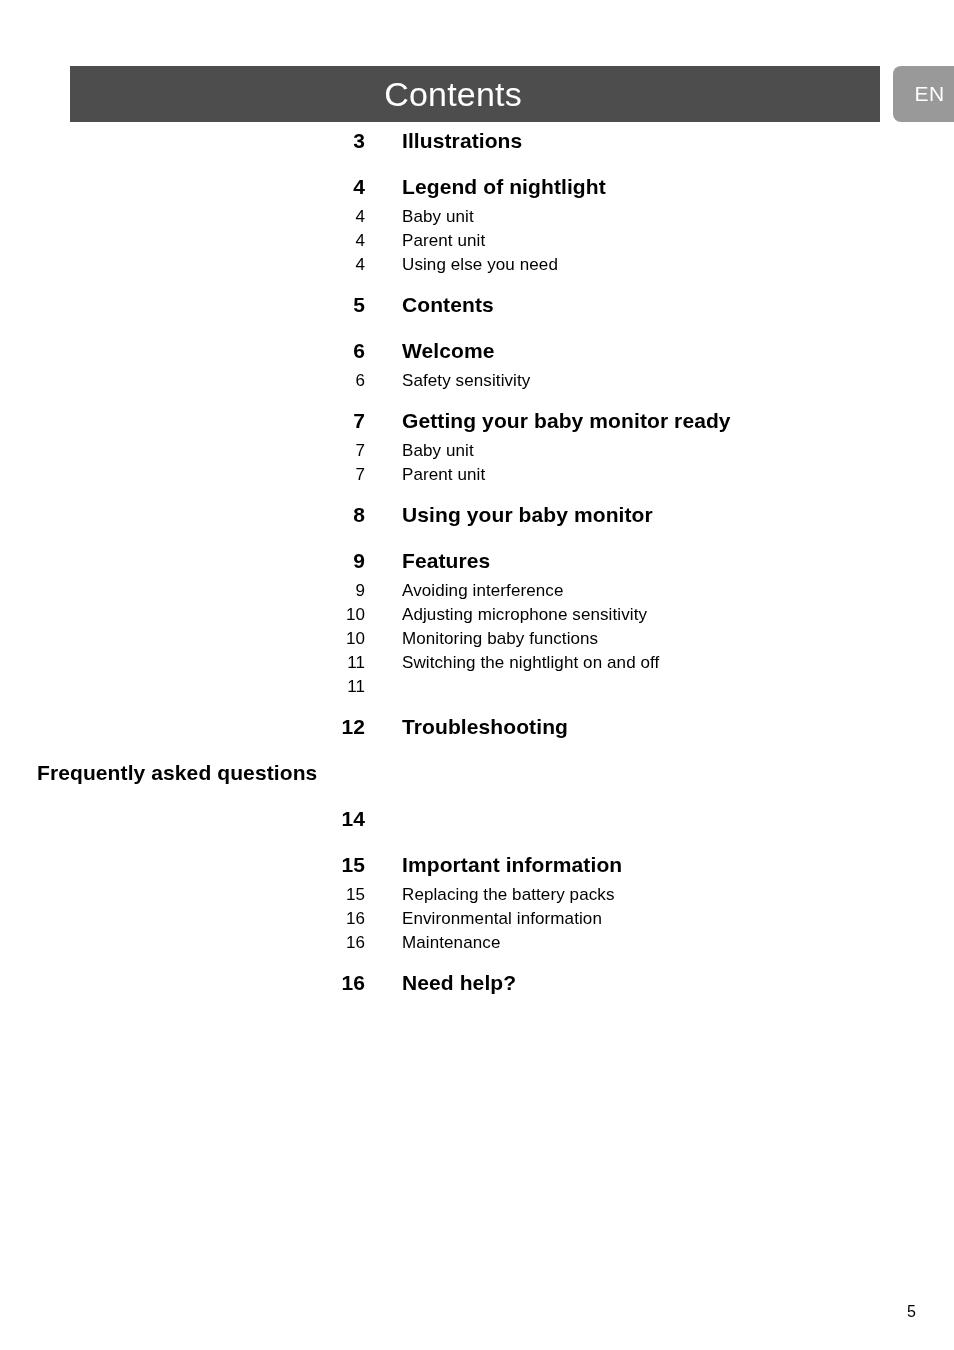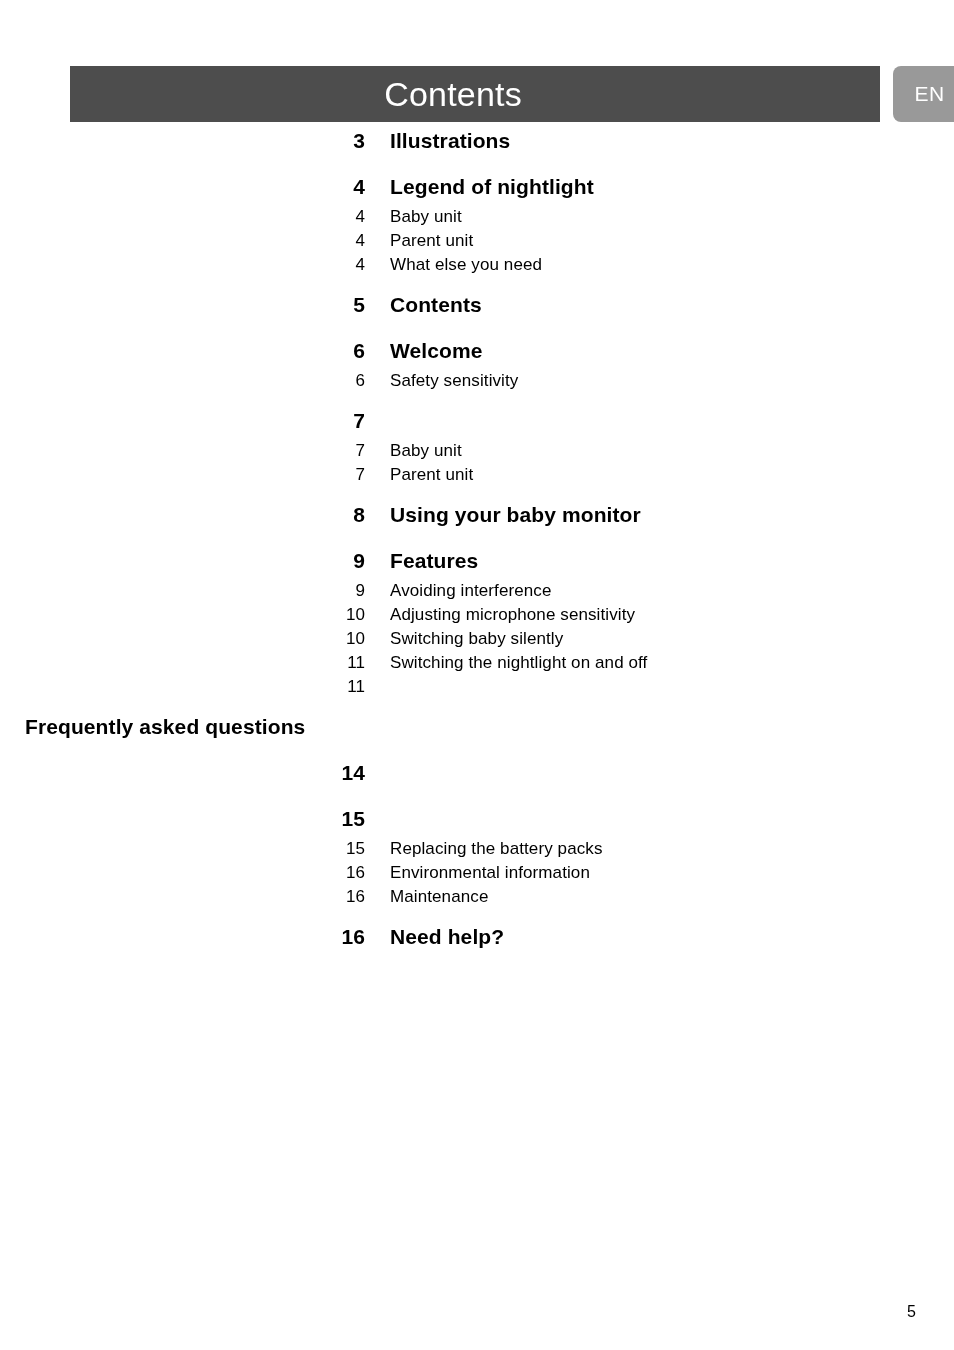--- a/index.html
+++ b/index.html
@@ -80,21 +80,21 @@
     display: flex;
     align-items: baseline;
   }
   .num {
     width: 365px;
     text-align: right;
     flex: 0 0 365px;
     padding-right: 0;
   }
   .label {
-    padding-left: 25px;
+    padding-left: 37px;
   }
 
   
   .row.chapter {
     height: 32px;
   }
   .row.chapter .num,
   .row.chapter .label {
     font-size: 21px;
     font-weight: bold;
@@ -150,21 +150,21 @@
       <div class="row sub">
         <div class="num">4</div>
         <div class="label">Baby unit</div>
       </div>
       <div class="row sub">
         <div class="num">4</div>
         <div class="label">Parent unit</div>
       </div>
       <div class="row sub">
         <div class="num">4</div>
-        <div class="label">What else you need</div>
+        <div class="label">Using else you need</div>
       </div>
     </div>
     <div class="toc-group">
       <div class="row chapter">
         <div class="num">5</div>
         <div class="label">Contents</div>
       </div>
     </div>
     <div class="toc-group">
       <div class="row chapter">
@@ -172,20 +172,21 @@
         <div class="label">Welcome</div>
       </div>
       <div class="row sub">
         <div class="num">6</div>
         <div class="label">Safety sensitivity</div>
       </div>
     </div>
     <div class="toc-group">
       <div class="row chapter">
         <div class="num">7</div>
+        <div class="label">Getting your baby monitor ready</div>
       </div>
       <div class="row sub">
         <div class="num">7</div>
         <div class="label">Baby unit</div>
       </div>
       <div class="row sub">
         <div class="num">7</div>
         <div class="label">Parent unit</div>
       </div>
     </div>
@@ -203,43 +204,50 @@
       <div class="row sub">
         <div class="num">9</div>
         <div class="label">Avoiding interference</div>
       </div>
       <div class="row sub">
         <div class="num">10</div>
         <div class="label">Adjusting microphone sensitivity</div>
       </div>
       <div class="row sub">
         <div class="num">10</div>
-        <div class="label">Switching baby silently</div>
+        <div class="label">Monitoring baby functions</div>
       </div>
       <div class="row sub">
         <div class="num">11</div>
         <div class="label">Switching the nightlight on and off</div>
       </div>
       <div class="row sub">
         <div class="num">11</div>
       </div>
     </div>
     <div class="toc-group">
       <div class="row chapter">
+        <div class="num">12</div>
+        <div class="label">Troubleshooting</div>
+      </div>
+    </div>
+    <div class="toc-group">
+      <div class="row chapter">
         <div class="label">Frequently asked questions</div>
       </div>
     </div>
     <div class="toc-group">
       <div class="row chapter">
         <div class="num">14</div>
       </div>
     </div>
     <div class="toc-group">
       <div class="row chapter">
         <div class="num">15</div>
+        <div class="label">Important information</div>
       </div>
       <div class="row sub">
         <div class="num">15</div>
         <div class="label">Replacing the battery packs</div>
       </div>
       <div class="row sub">
         <div class="num">16</div>
         <div class="label">Environmental information</div>
       </div>
       <div class="row sub">

